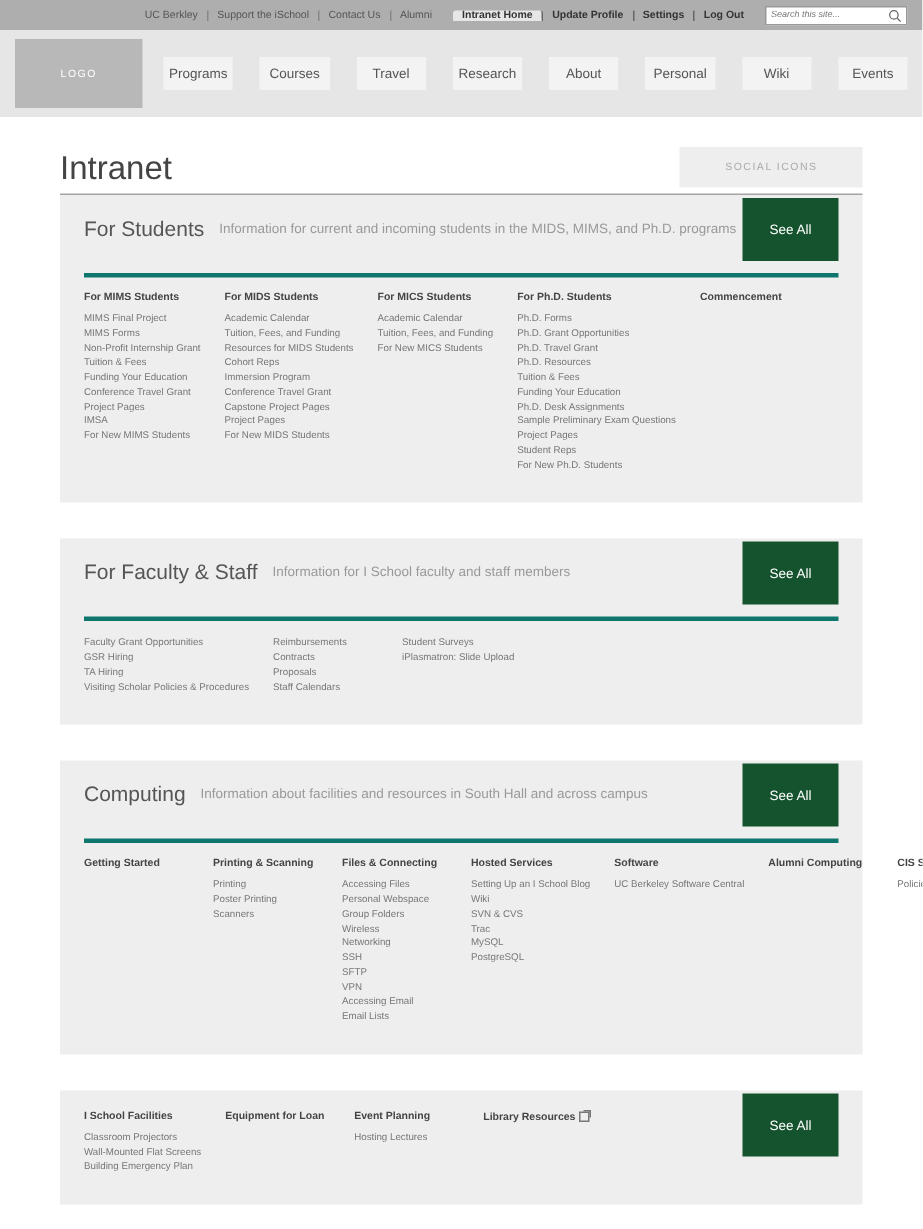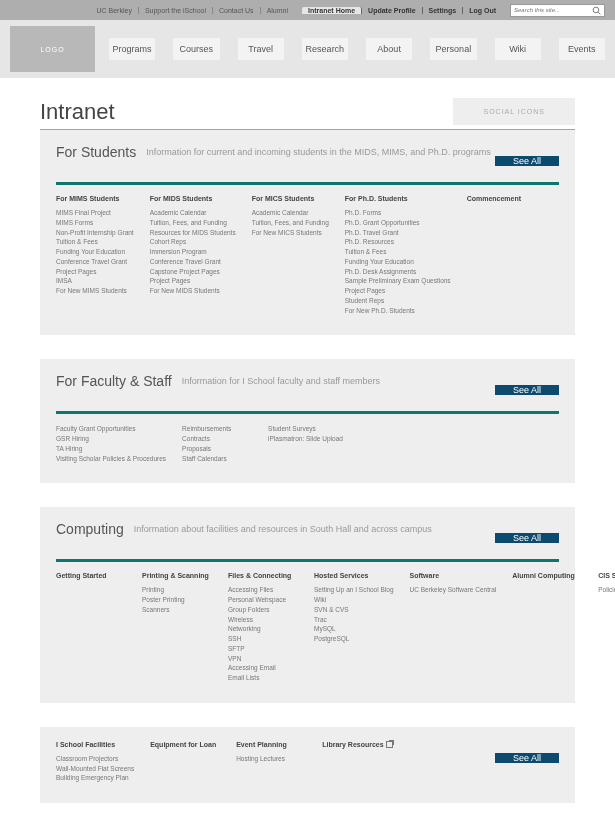--- a/index.html
+++ b/index.html
@@ -28,21 +28,21 @@
   .page { padding: 20px 40px 30px 40px; }
   .page-head { display: flex; align-items: flex-end; justify-content: space-between; border-bottom: 1px solid #a3a3a3; padding-bottom: 4px; }
   h1 { font-size: 22px; font-weight: 300; color: #444; }
   .social { background: #eee; color: #aaa; font-size: 7px; padding: 10px 30px; letter-spacing: 1px; }
   .intro { font-size: 10px; color: #888; margin: 14px 0 24px; }
 
   .panel { background: #eee; padding: 14px 16px 20px; margin-bottom: 24px; position: relative; }
   .panel-head { display: flex; align-items: center; gap: 10px; border-bottom: 3px solid #0f766e; padding-bottom: 22px; margin-bottom: 10px; }
   .panel-title { font-size: 14px; font-weight: 400; color: #555; white-space: nowrap; }
   .panel-desc { font-size: 9px; color: #999; }
-  .seeall { position: absolute; right: 16px; top: 26px; background: #0c4a6e; color: #fff; font-size: 9px; padding: 0 18px; cursor: pointer; }
+  .seeall { position: absolute; right: 16px; top: 2px; background: #14532d; color: #fff; font-size: 9px; padding: 16px 18px; cursor: pointer; }
 
   .cols { display: flex; gap: 16px; }
   .col { flex: 0 0 auto; min-width: 70px; }
   .col-h { font-size: 7px; font-weight: bold; color: #444; margin-bottom: 6px; }
   .col ul { list-style: none; }
   .col li { font-size: 6.5px; color: #777; line-height: 1.5; cursor: pointer; }
 
   .ext-icon { display: inline-block; width: 7px; height: 7px; border: 1px solid #777; position: relative; margin-left: 2px; vertical-align: middle; }
   .ext-icon::after { content: ""; position: absolute; top: -2px; right: -2px; width: 4px; height: 4px; border-top: 1px solid #777; border-right: 1px solid #777; }
 </style>

